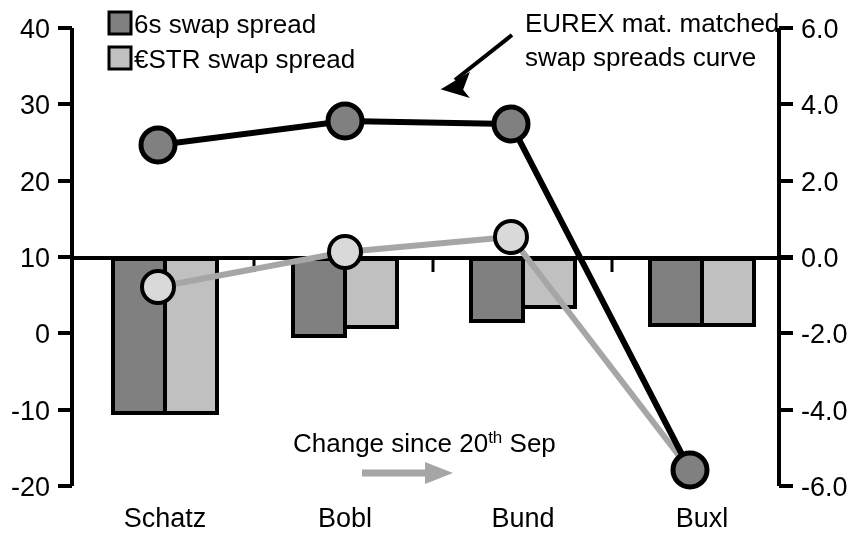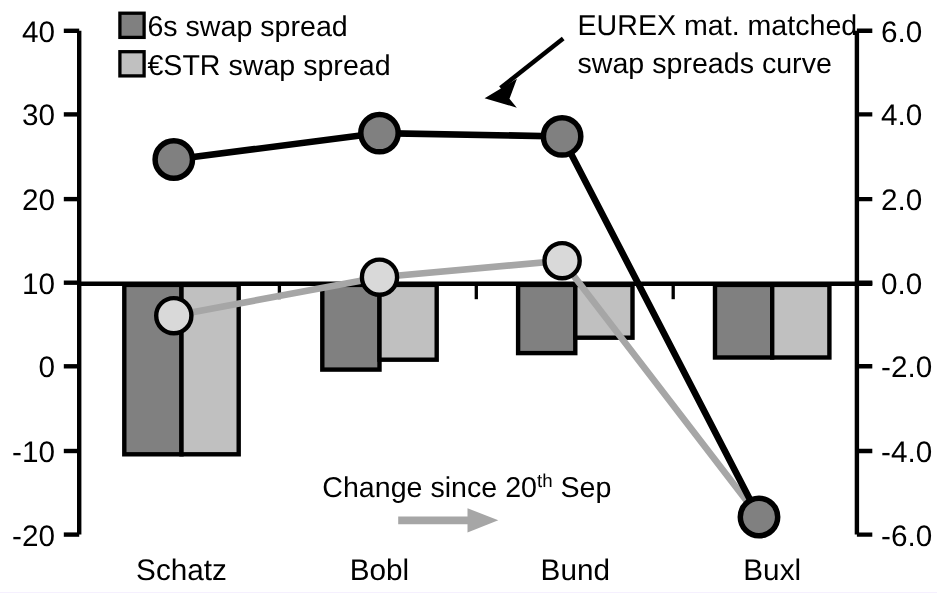--- a/index.html
+++ b/index.html
@@ -7,21 +7,21 @@
     background: #ffffff;
   }
   body {
     width: 852px; height: 539px;
     font-family: "Liberation Sans", sans-serif;
     overflow: hidden;
   }
   #chart-root {
     position: relative;
     width: 852px; height: 539px;
-    background: #8b5cf6;
+    background: #a16207;
   }
   svg#chart-svg { position: absolute; left: 0; top: 0; }
 
   .tick-label {
     font-family: "Liberation Sans", sans-serif;
     font-size: 27px;
     fill: #000000;
   }
   .tick-label-left { text-anchor: end; }
   .tick-label-right { text-anchor: start; }

